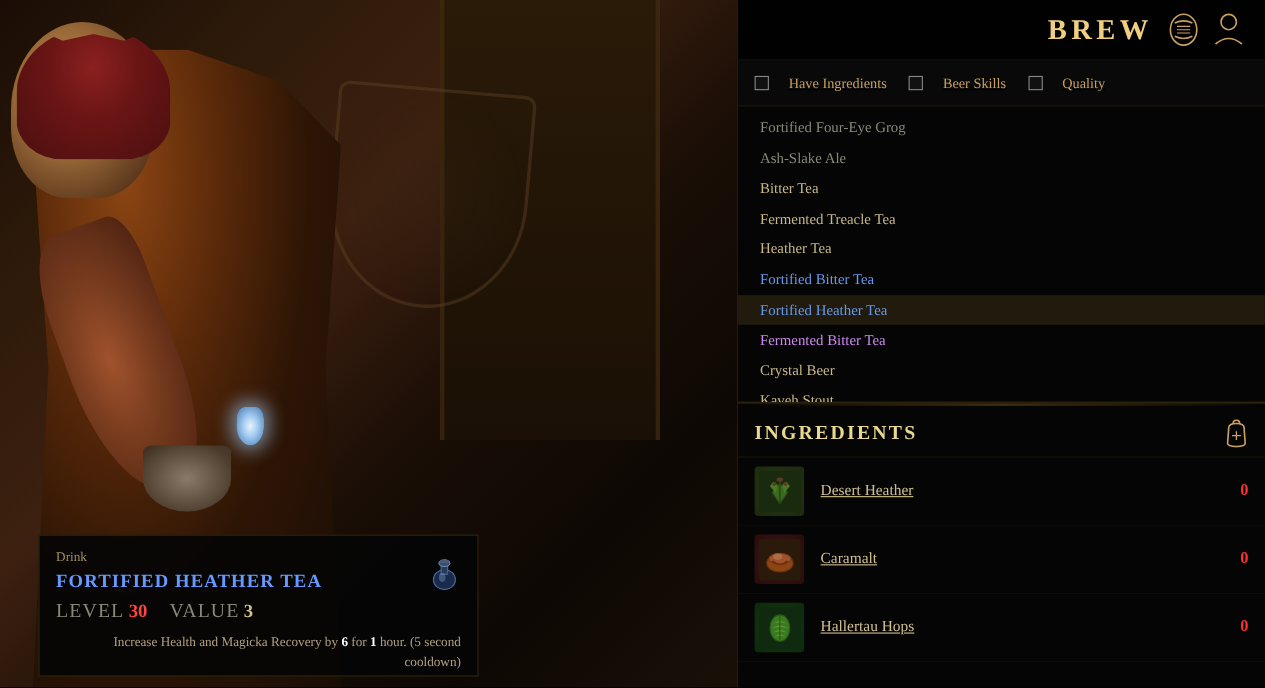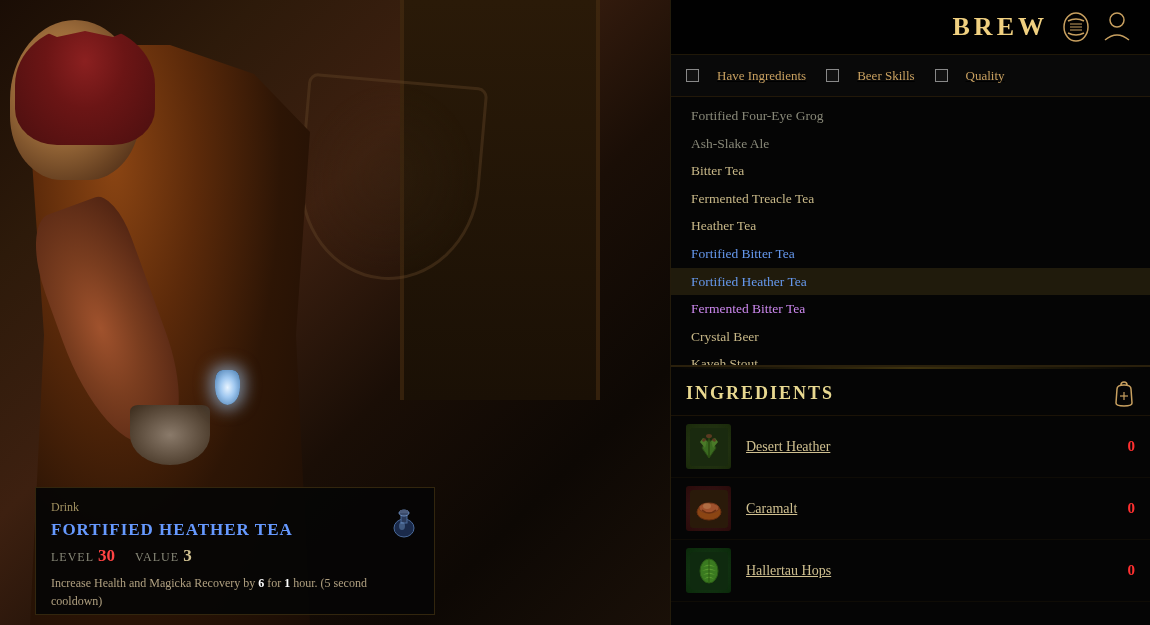--- a/index.html
+++ b/index.html
@@ -335,42 +335,42 @@
     }
 
     .info-stats {
       display: flex;
       gap: 20px;
       margin-bottom: 8px;
     }
 
     .stat-label {
       color: #888878;
-      font-size: 12px;
+      font-size: 18px;
       font-family: 'Georgia', serif;
       letter-spacing: 1px;
     }
 
     .stat-value {
       color: #ff4444;
       font-size: 17px;
       font-weight: bold;
       font-family: 'Georgia', serif;
     }
 
     .stat-value.normal {
       color: #d0c090;
     }
 
     .info-desc {
       color: #b0a080;
       font-size: 12px;
       font-family: 'Georgia', serif;
       line-height: 1.5;
-      text-align: left;
+      text-align: right;
     }
 
     .info-desc .highlight {
       color: #ffffff;
       font-weight: bold;
     }
 
     
     .section-divider {
       height: 2px;

